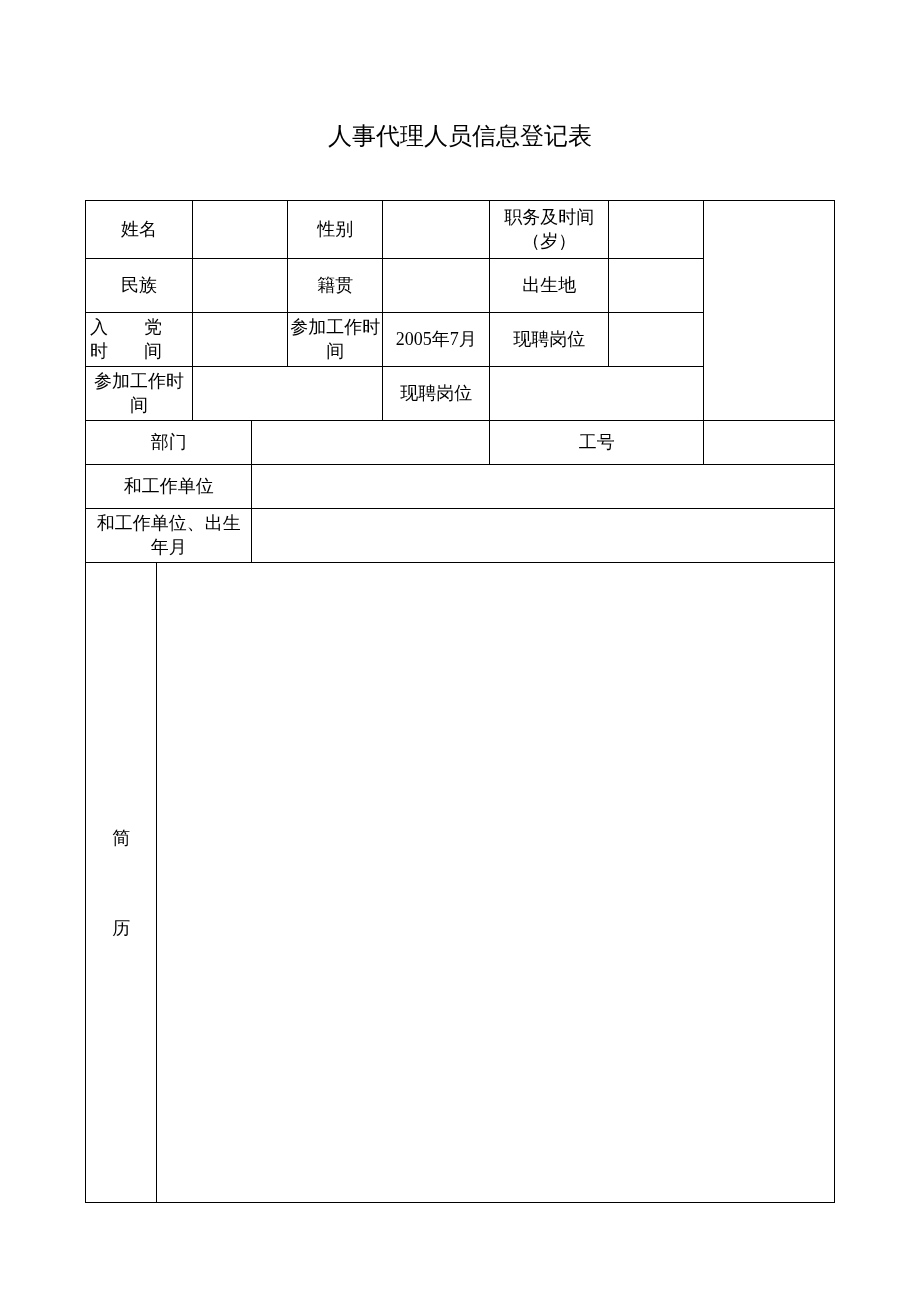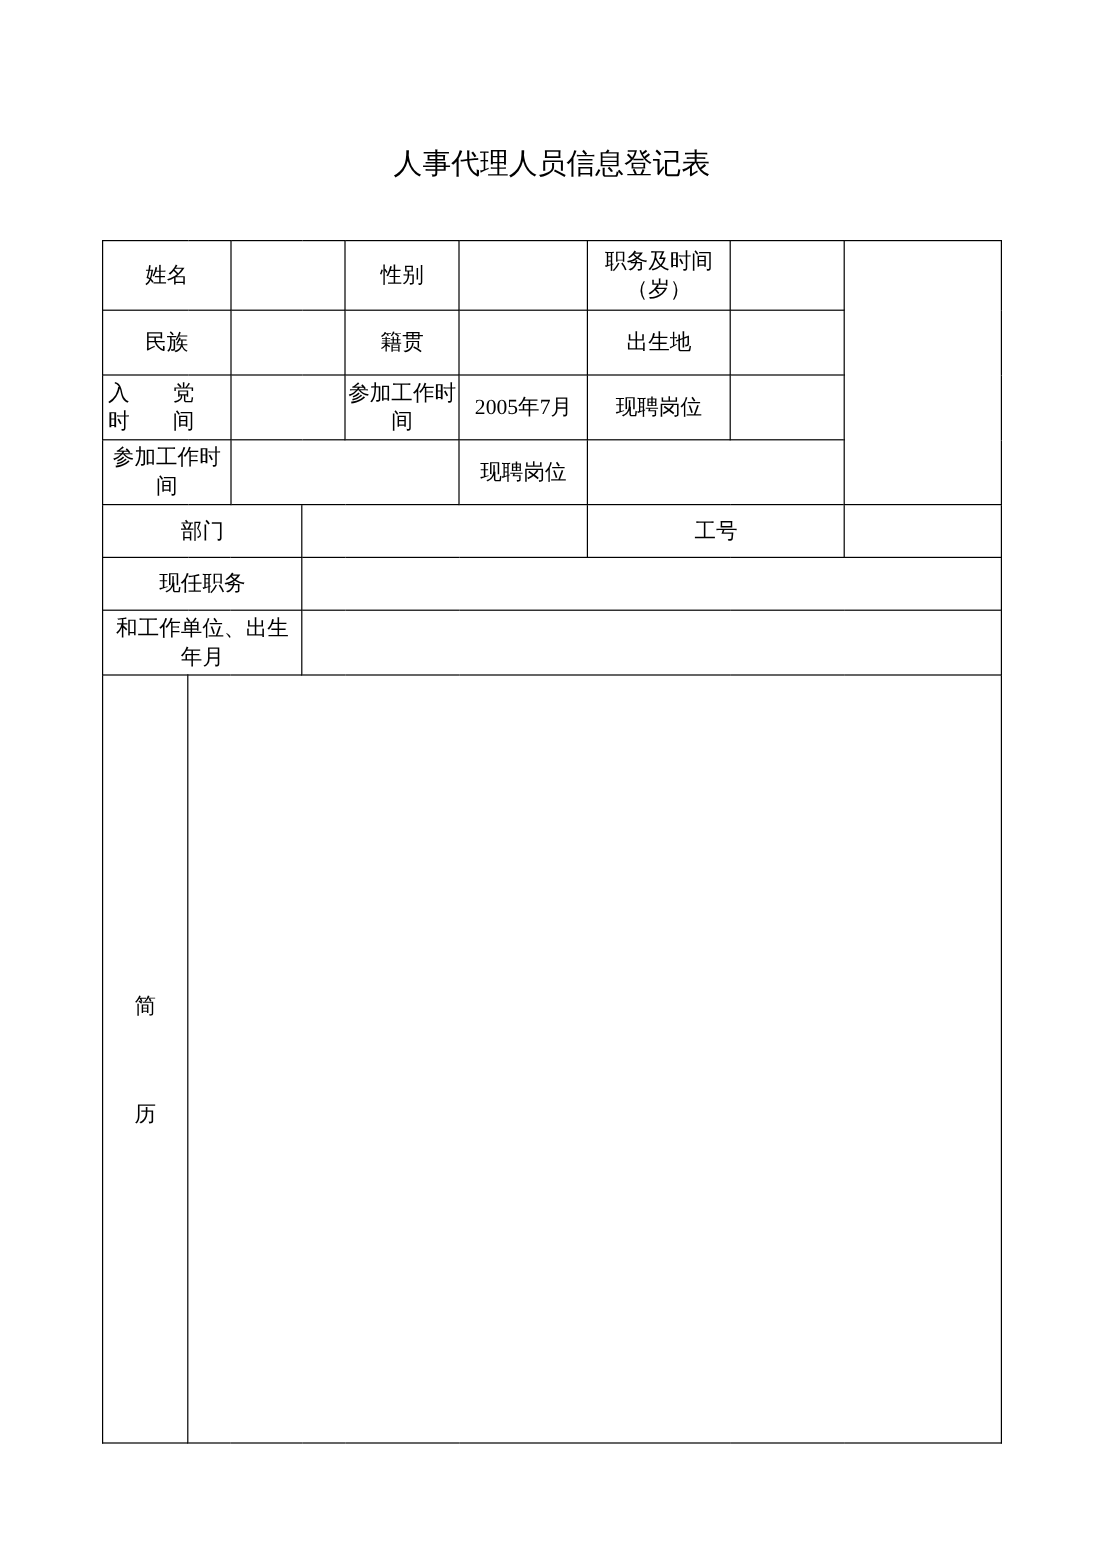--- a/index.html
+++ b/index.html
@@ -133,21 +133,21 @@
       </tr>
 
       <tr class="row-short">
         <td colspan="3">部门</td>
         <td colspan="3"></td>
         <td colspan="2">工号</td>
         <td></td>
       </tr>
 
       <tr class="row-short">
-        <td colspan="3">现任职务</td>
+        <td colspan="3">和工作单位</td>
         <td colspan="6"></td>
       </tr>
 
       <tr class="row-h2">
         <td colspan="3">和工作单位、出生年月</td>
         <td colspan="6"></td>
       </tr>
 
       <tr class="row-tall">
         <td class="resume-label">

